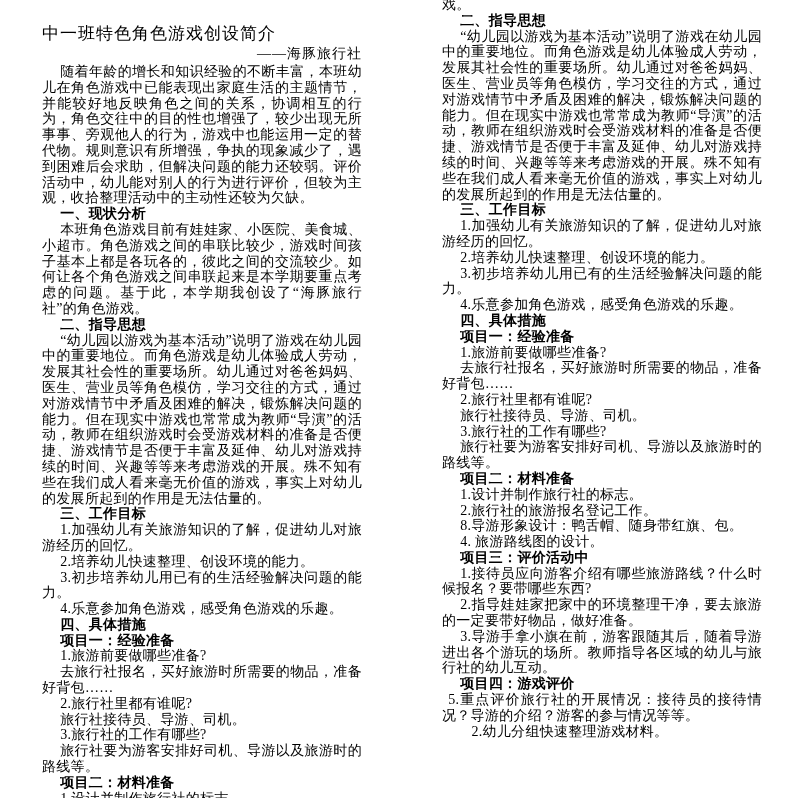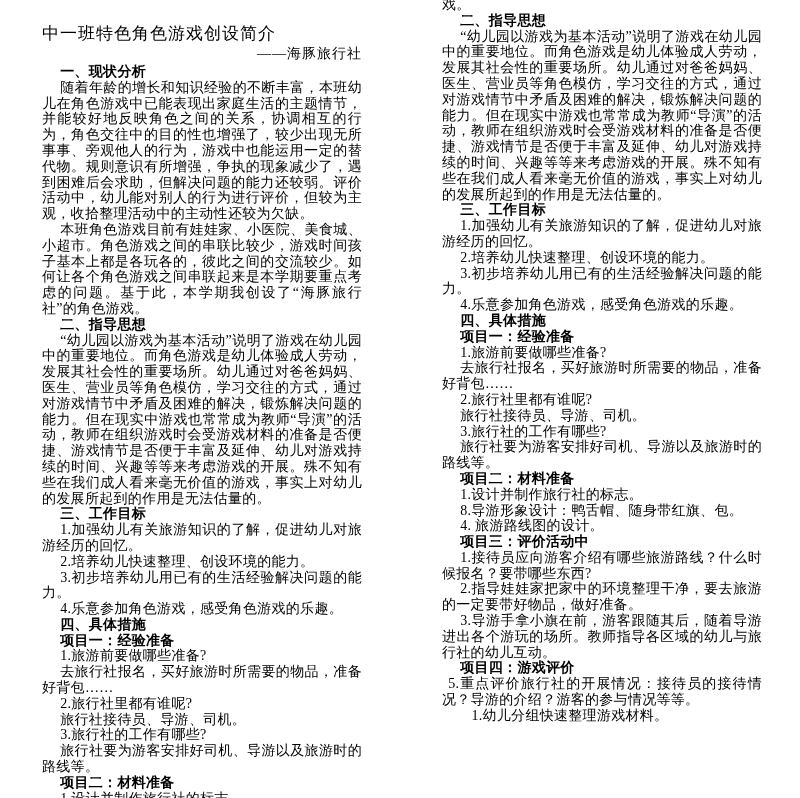--- a/index.html
+++ b/index.html
@@ -52,22 +52,22 @@
   .indent-sm { text-indent: 0.45em; }
 </style>
 </head>
 <body>
 
 <div class="page">
   <div class="col col-left">
     <div class="title">中一班特色角色游戏创设简介</div>
     <div class="subtitle">——海豚旅行社</div>
     <div id="left-paras">
+        <p class="para body">随着年龄的增长和知识经验的不断丰富，本班幼儿在角色游戏中已能表现出家庭生活的主题情节，并能较好地反映角色之间的关系，协调相互的行为，角色交往中的目的性也增强了，较少出现无所事事、旁观他人的行为，游戏中也能运用一定的替代物。规则意识有所增强，争执的现象减少了，遇到困难后会求助，但解决问题的能力还较弱。评价活动中，幼儿能对别人的行为进行评价，但较为主观，收拾整理活动中的主动性还较为欠缺。</p>
         <p class="para heading">一、现状分析</p>
-        <p class="para body">随着年龄的增长和知识经验的不断丰富，本班幼儿在角色游戏中已能表现出家庭生活的主题情节，并能较好地反映角色之间的关系，协调相互的行为，角色交往中的目的性也增强了，较少出现无所事事、旁观他人的行为，游戏中也能运用一定的替代物。规则意识有所增强，争执的现象减少了，遇到困难后会求助，但解决问题的能力还较弱。评价活动中，幼儿能对别人的行为进行评价，但较为主观，收拾整理活动中的主动性还较为欠缺。</p>
         <p class="para body">本班角色游戏目前有娃娃家、小医院、美食城、小超市。角色游戏之间的串联比较少，游戏时间孩子基本上都是各玩各的，彼此之间的交流较少。如何让各个角色游戏之间串联起来是本学期要重点考虑的问题。基于此，本学期我创设了“海豚旅行社”的角色游戏。</p>
         <p class="para heading">二、指导思想</p>
         <p class="para body">“幼儿园以游戏为基本活动”说明了游戏在幼儿园中的重要地位。而角色游戏是幼儿体验成人劳动，发展其社会性的重要场所。幼儿通过对爸爸妈妈、医生、营业员等角色模仿，学习交往的方式，通过对游戏情节中矛盾及困难的解决，锻炼解决问题的能力。但在现实中游戏也常常成为教师“导演”的活动，教师在组织游戏时会受游戏材料的准备是否便捷、游戏情节是否便于丰富及延伸、幼儿对游戏持续的时间、兴趣等等来考虑游戏的开展。殊不知有些在我们成人看来毫无价值的游戏，事实上对幼儿的发展所起到的作用是无法估量的。</p>
         <p class="para heading">三、工作目标</p>
         <p class="para item">1.加强幼儿有关旅游知识的了解，促进幼儿对旅游经历的回忆。</p>
         <p class="para item">2.培养幼儿快速整理、创设环境的能力。</p>
         <p class="para item">3.初步培养幼儿用已有的生活经验解决问题的能力。</p>
         <p class="para item">4.乐意参加角色游戏，感受角色游戏的乐趣。</p>
         <p class="para heading">四、具体措施</p>
         <p class="para heading">项目一：经验准备</p>
@@ -94,24 +94,25 @@
         <p class="para heading">四、具体措施</p>
         <p class="para heading">项目一：经验准备</p>
         <p class="para qbold">1.旅游前要做哪些准备?</p>
         <p class="para item">去旅行社报名，买好旅游时所需要的物品，准备好背包……</p>
         <p class="para qbold">2.旅行社里都有谁呢?</p>
         <p class="para item">旅行社接待员、导游、司机。</p>
         <p class="para qbold">3.旅行社的工作有哪些?</p>
         <p class="para item">旅行社要为游客安排好司机、导游以及旅游时的路线等。</p>
         <p class="para heading">项目二：材料准备</p>
         <p class="para item">1.设计并制作旅行社的标志。</p>
+        <p class="para item">2.旅行社的旅游报名登记工作。</p>
         <p class="para item">8.导游形象设计：鸭舌帽、随身带红旗、包。</p>
         <p class="para item">4. 旅游路线图的设计。</p>
         <p class="para heading">项目三：评价活动中</p>
         <p class="para item">1.接待员应向游客介绍有哪些旅游路线？什么时候报名？要带哪些东西?</p>
         <p class="para item">2.指导娃娃家把家中的环境整理干净，要去旅游的一定要带好物品，做好准备。</p>
         <p class="para item">3.导游手拿小旗在前，游客跟随其后，随着导游进出各个游玩的场所。教师指导各区域的幼儿与旅行社的幼儿互动。</p>
         <p class="para heading">项目四：游戏评价</p>
         <p class="para item indent-sm">5.重点评价旅行社的开展情况：接待员的接待情况？导游的介绍？游客的参与情况等等。</p>
-        <p class="para item indent2">1.幼儿分组快速整理游戏材料。</p>
+        <p class="para item indent2">2.幼儿分组快速整理游戏材料。</p>
       </div>
   </div>
 </div>
 
 </body></html>

